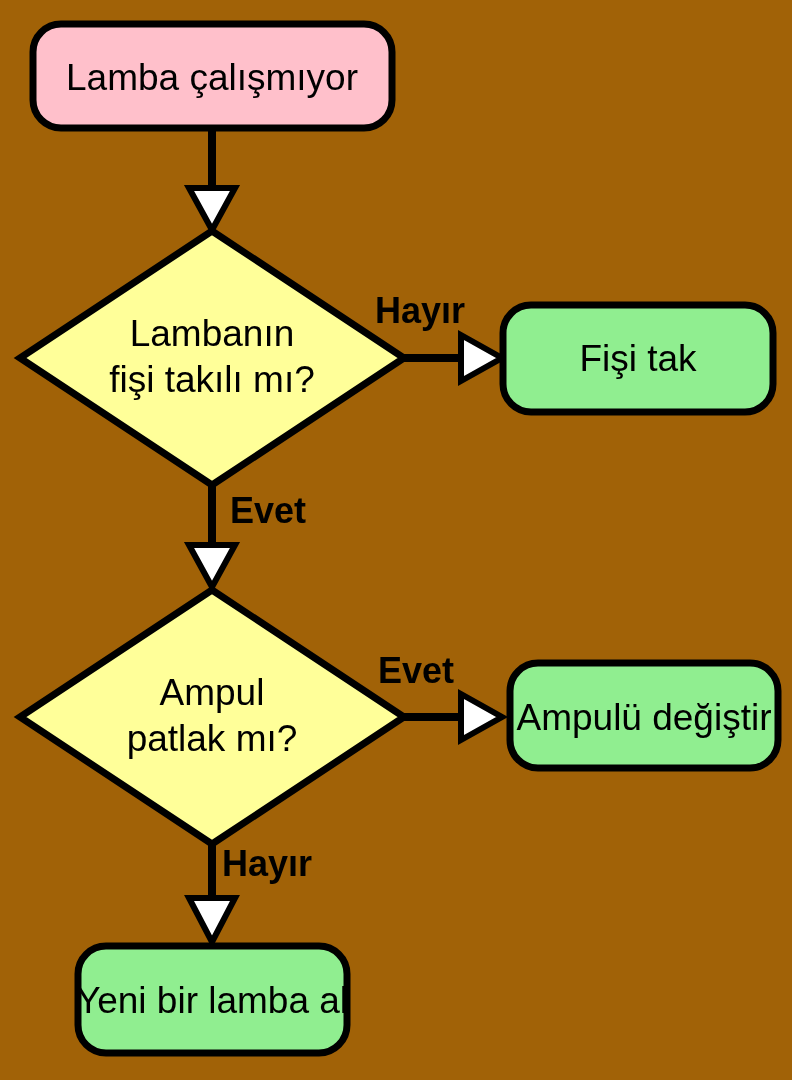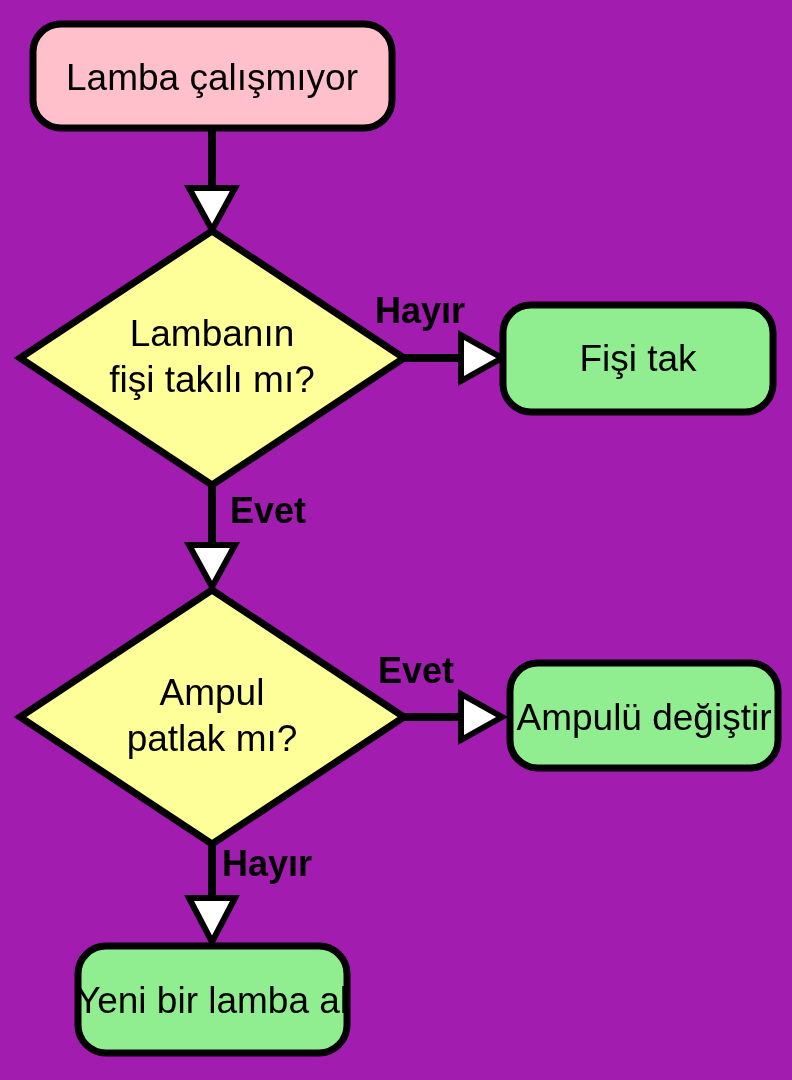--- a/index.html
+++ b/index.html
@@ -4,21 +4,21 @@
 <style>
   html, body {
     margin: 0;
     padding: 0;
     background: #ffffff;
   }
   .canvas {
     position: relative;
     width: 792px;
     height: 1080px;
-    background: #a21caf;
+    background: #a16207;
     font-family: "Liberation Sans", sans-serif;
   }
   svg {
     display: block;
   }
   .shape {
     stroke: #000000;
     stroke-width: 7;
   }
   .edge {

